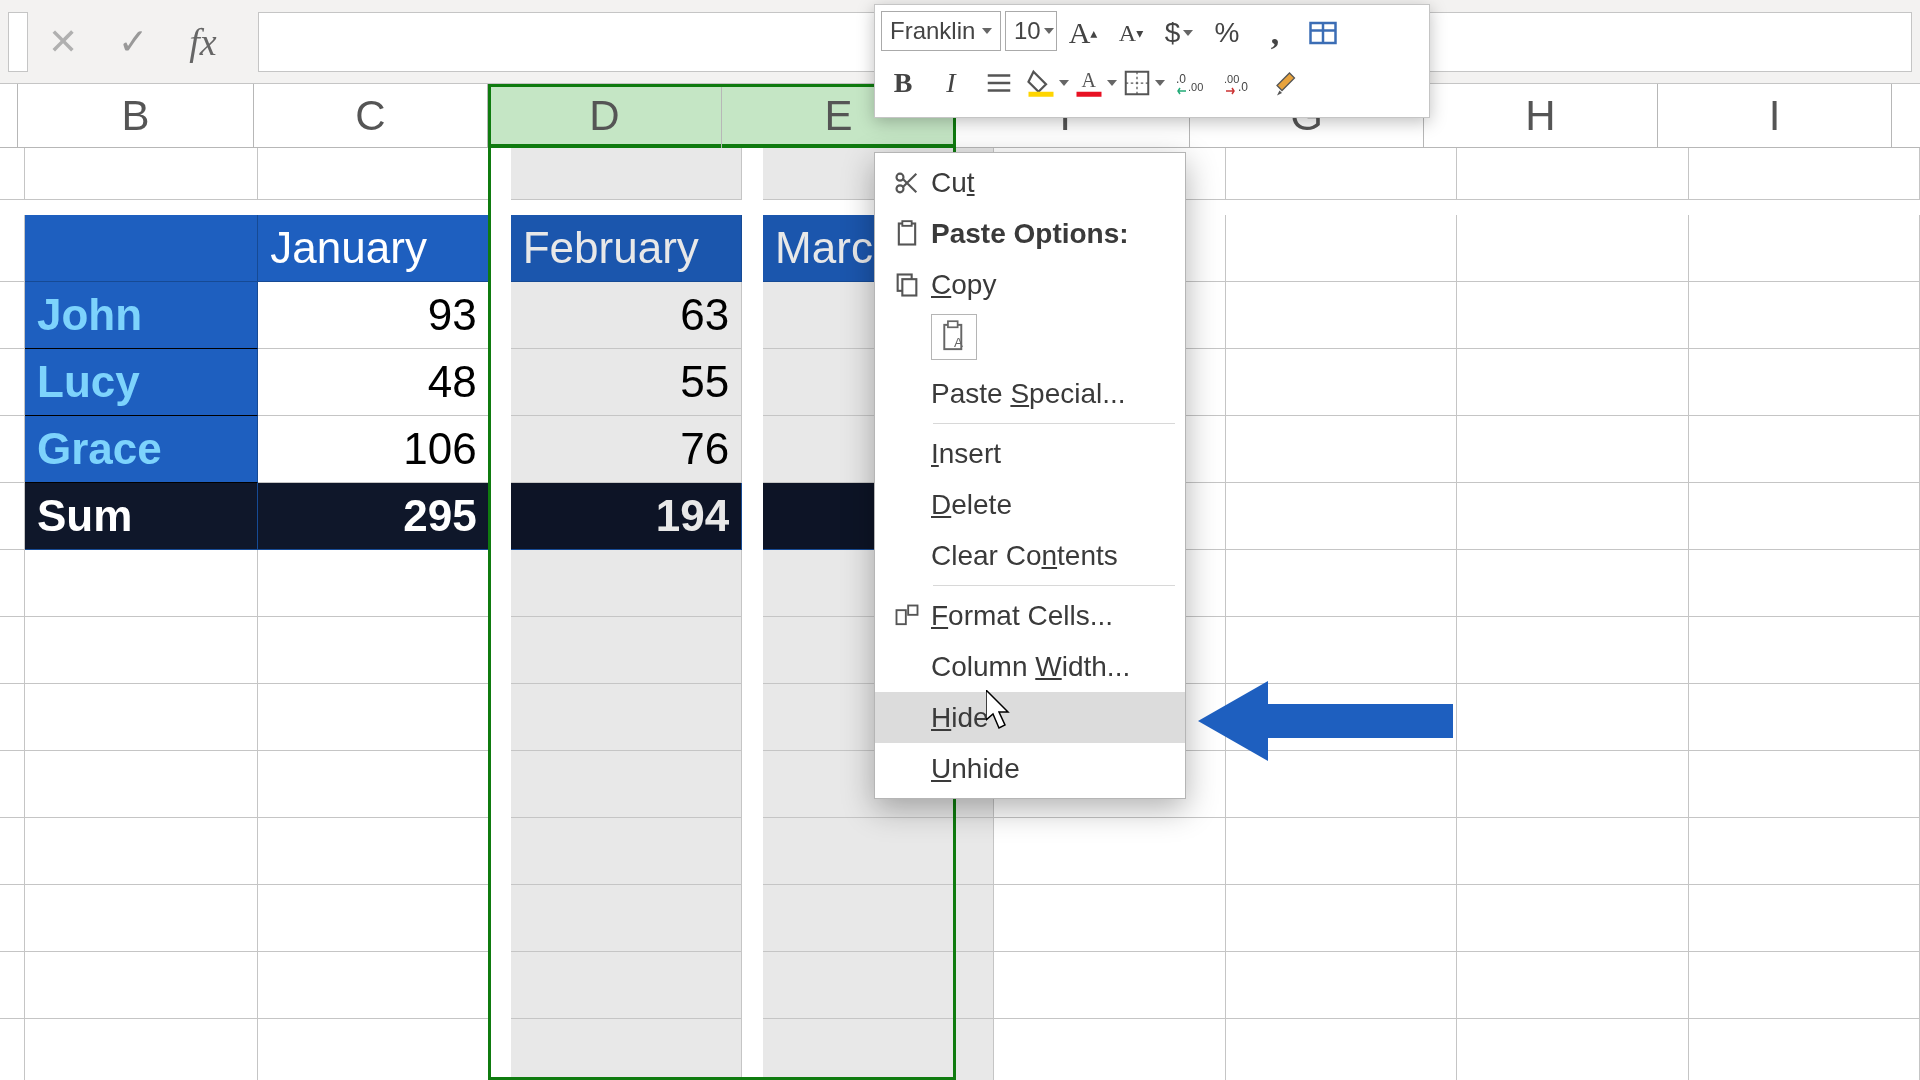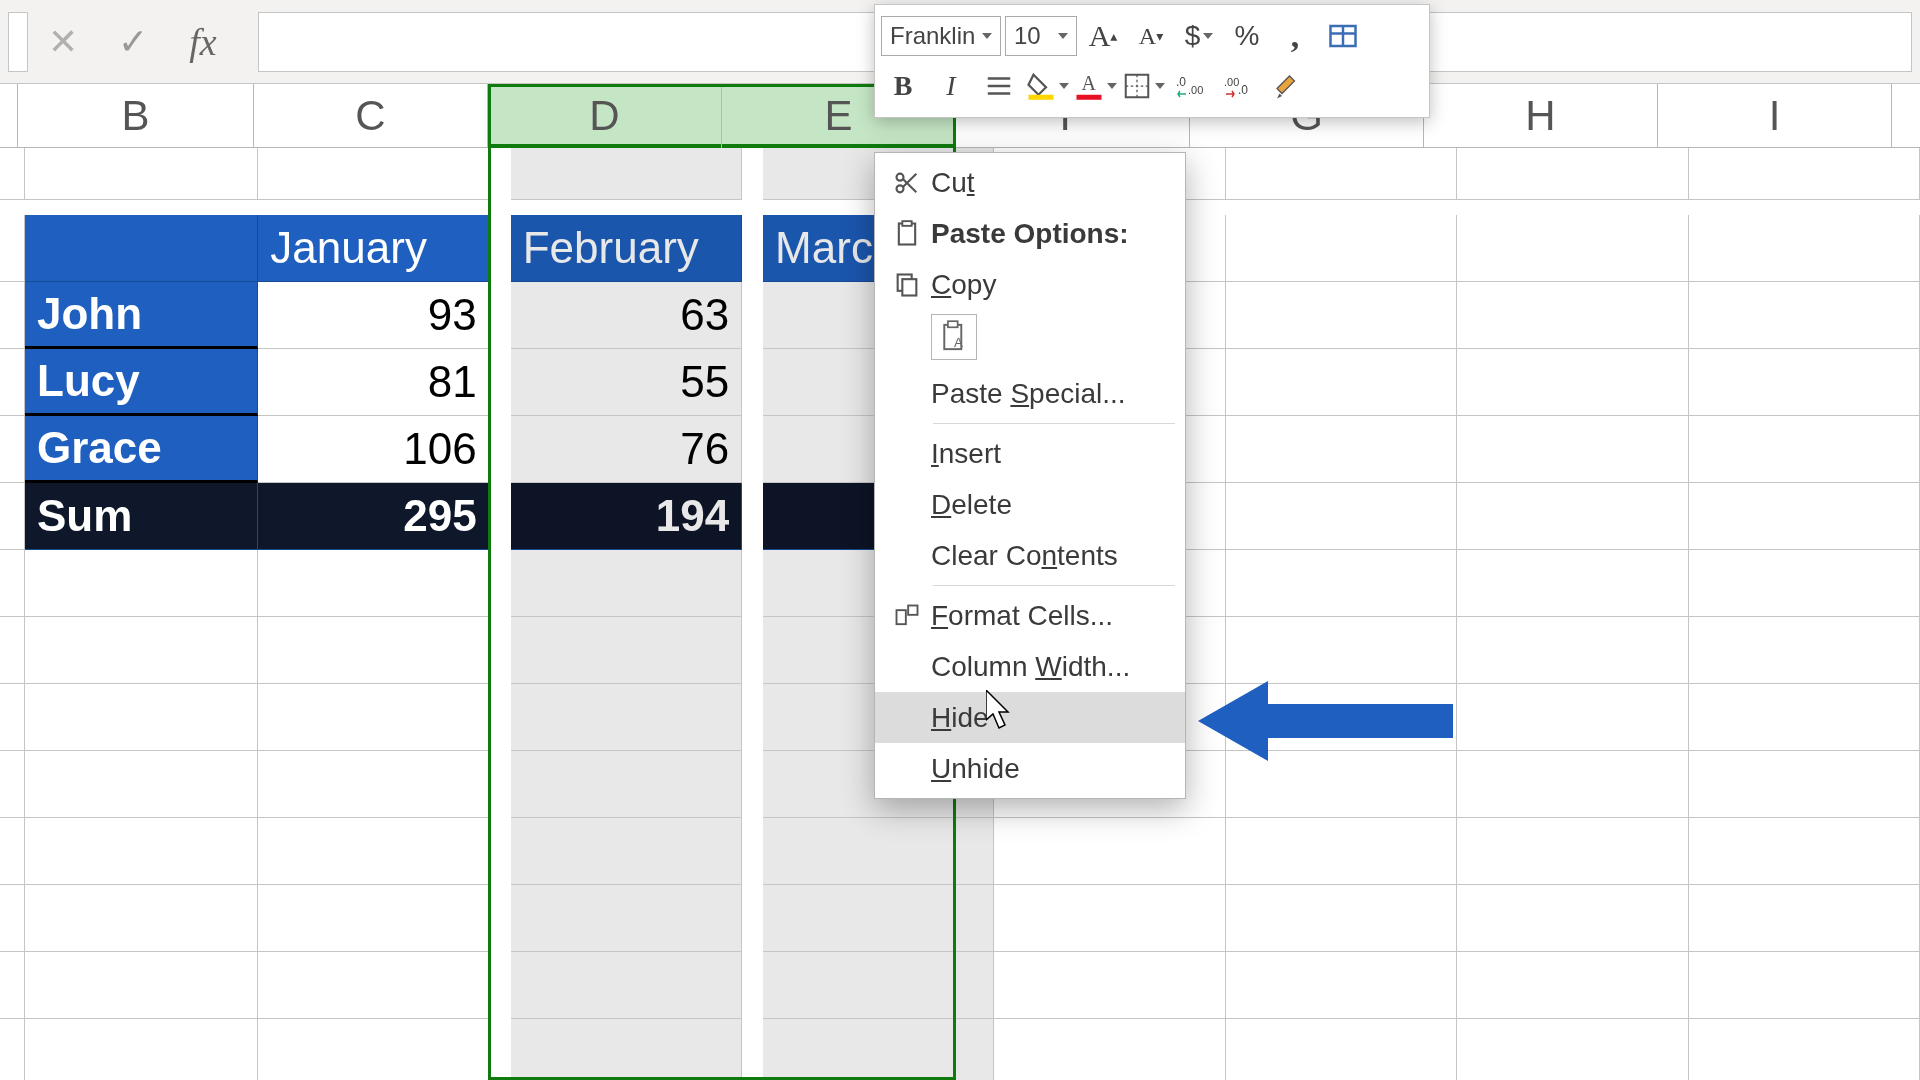--- a/index.html
+++ b/index.html
@@ -105,24 +105,24 @@
   .cell.txt { justify-content: flex-start; font-weight: bold; }
   .hdr-row .cell {
     background: #1e5fbf;
     color: #fff;
     font-weight: normal;
     border-right: 1px solid #164a94;
     border-bottom: 1px solid #164a94;
   }
   .name-cell {
     background: #1e5fbf;
-    color: #ffffff;
+    color: #7dd3fc;
     font-weight: bold;
     border-right: 1px solid #164a94;
-    border-bottom: 3px solid #000000;
+    border-bottom: 1px solid #000000;
   }
   .sum-row .cell {
     background: #0f172a;
     color: #fff;
     font-weight: bold;
     border-right: 1px solid #164a94;
     border-bottom: 1px solid #164a94;
   }
   .cell.data {
     background: #fff;
@@ -173,37 +173,37 @@
     left: 874px;
     width: 556px;
     background: #fff;
     border: 1px solid #c5c5c5;
     box-shadow: 0 4px 16px rgba(0,0,0,0.25);
     z-index: 50;
     padding: 6px;
   }
   .mt-row {
     display: flex;
-    align-items: center;
+    align-items: flex-start;
     gap: 4px;
     height: 50px;
   }
   .mt-font {
     width: 120px;
     height: 40px;
     border: 1px solid #aaa;
     display: flex;
     align-items: center;
     padding: 0 8px;
     font-size: 24px;
     color: #444;
     justify-content: space-between;
   }
   .mt-size {
-    width: 72px;
+    width: 52px;
     height: 40px;
     border: 1px solid #aaa;
     display: flex;
     align-items: center;
     padding: 0 8px;
     font-size: 24px;
     color: #444;
     justify-content: space-between;
   }
   .mt-btn {
@@ -357,21 +357,21 @@
     <div class="cell data cE num sel-overlay"></div>
     <div class="cell empty cF"></div>
     <div class="cell empty cG"></div>
     <div class="cell empty cH"></div>
     <div class="cell empty cI"></div>
   </div>
 
   <div class="row">
     <div class="cell empty cA"></div>
     <div class="cell name-cell cB txt">Lucy</div>
-    <div class="cell data cC num">81</div>
+    <div class="cell data cC num">48</div>
     <div class="cell data cD num sel-overlay">55</div>
     <div class="cell data cE num sel-overlay"></div>
     <div class="cell empty cF"></div>
     <div class="cell empty cG"></div>
     <div class="cell empty cH"></div>
     <div class="cell empty cI"></div>
   </div>
 
   <div class="row">
     <div class="cell empty cA"></div>

